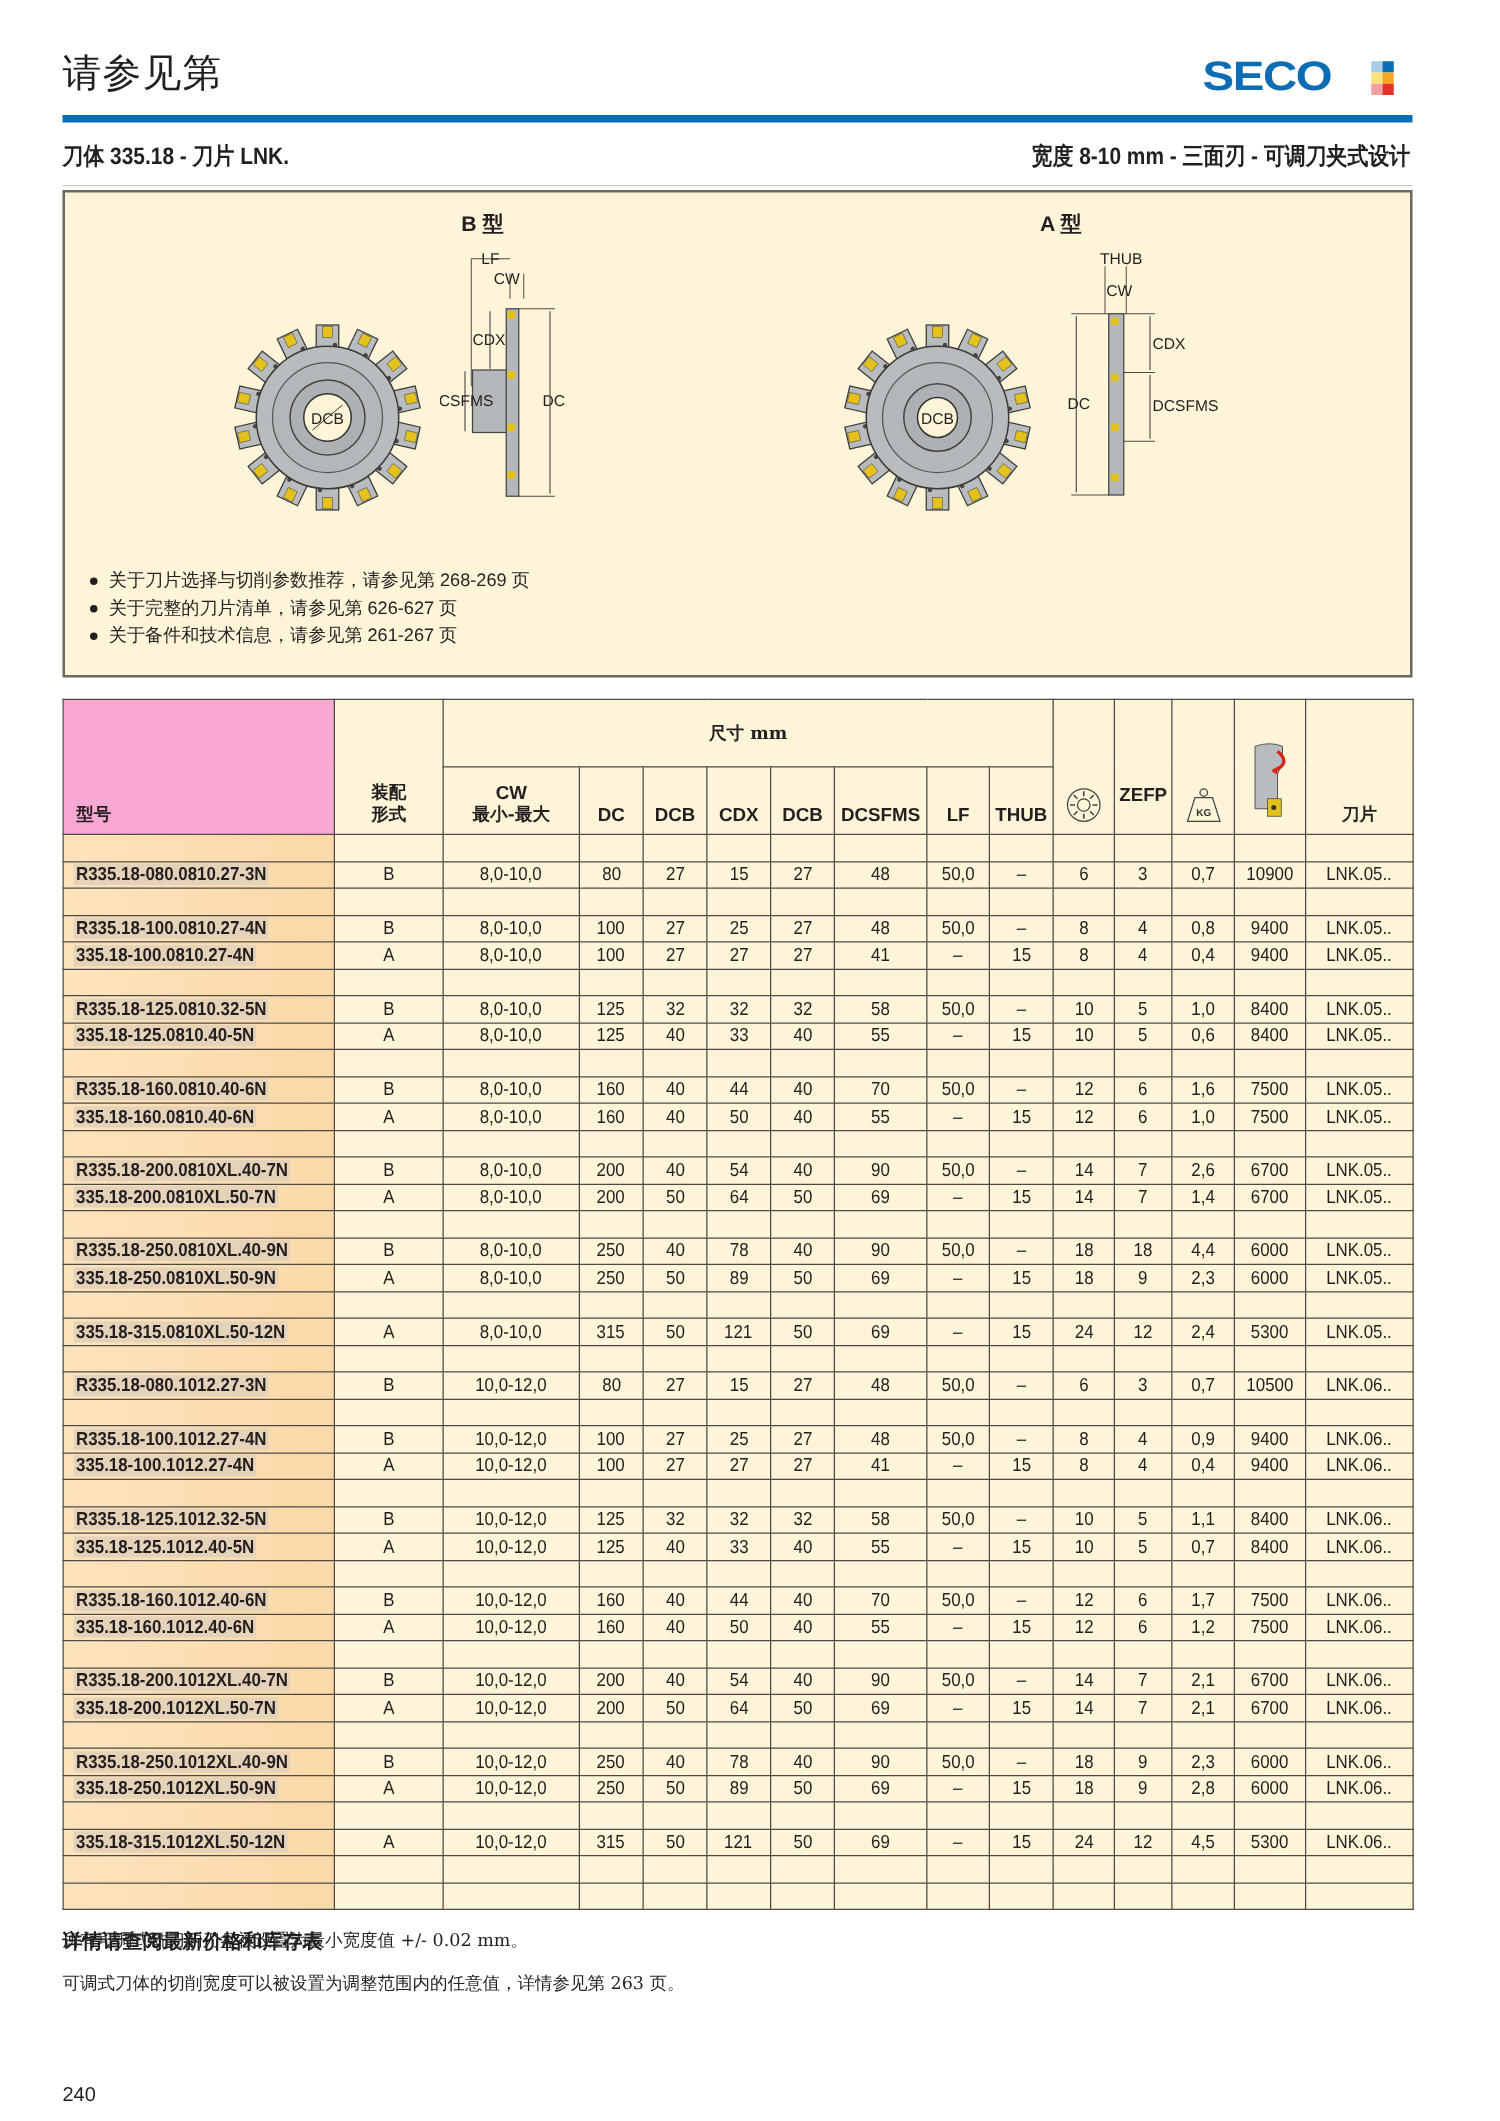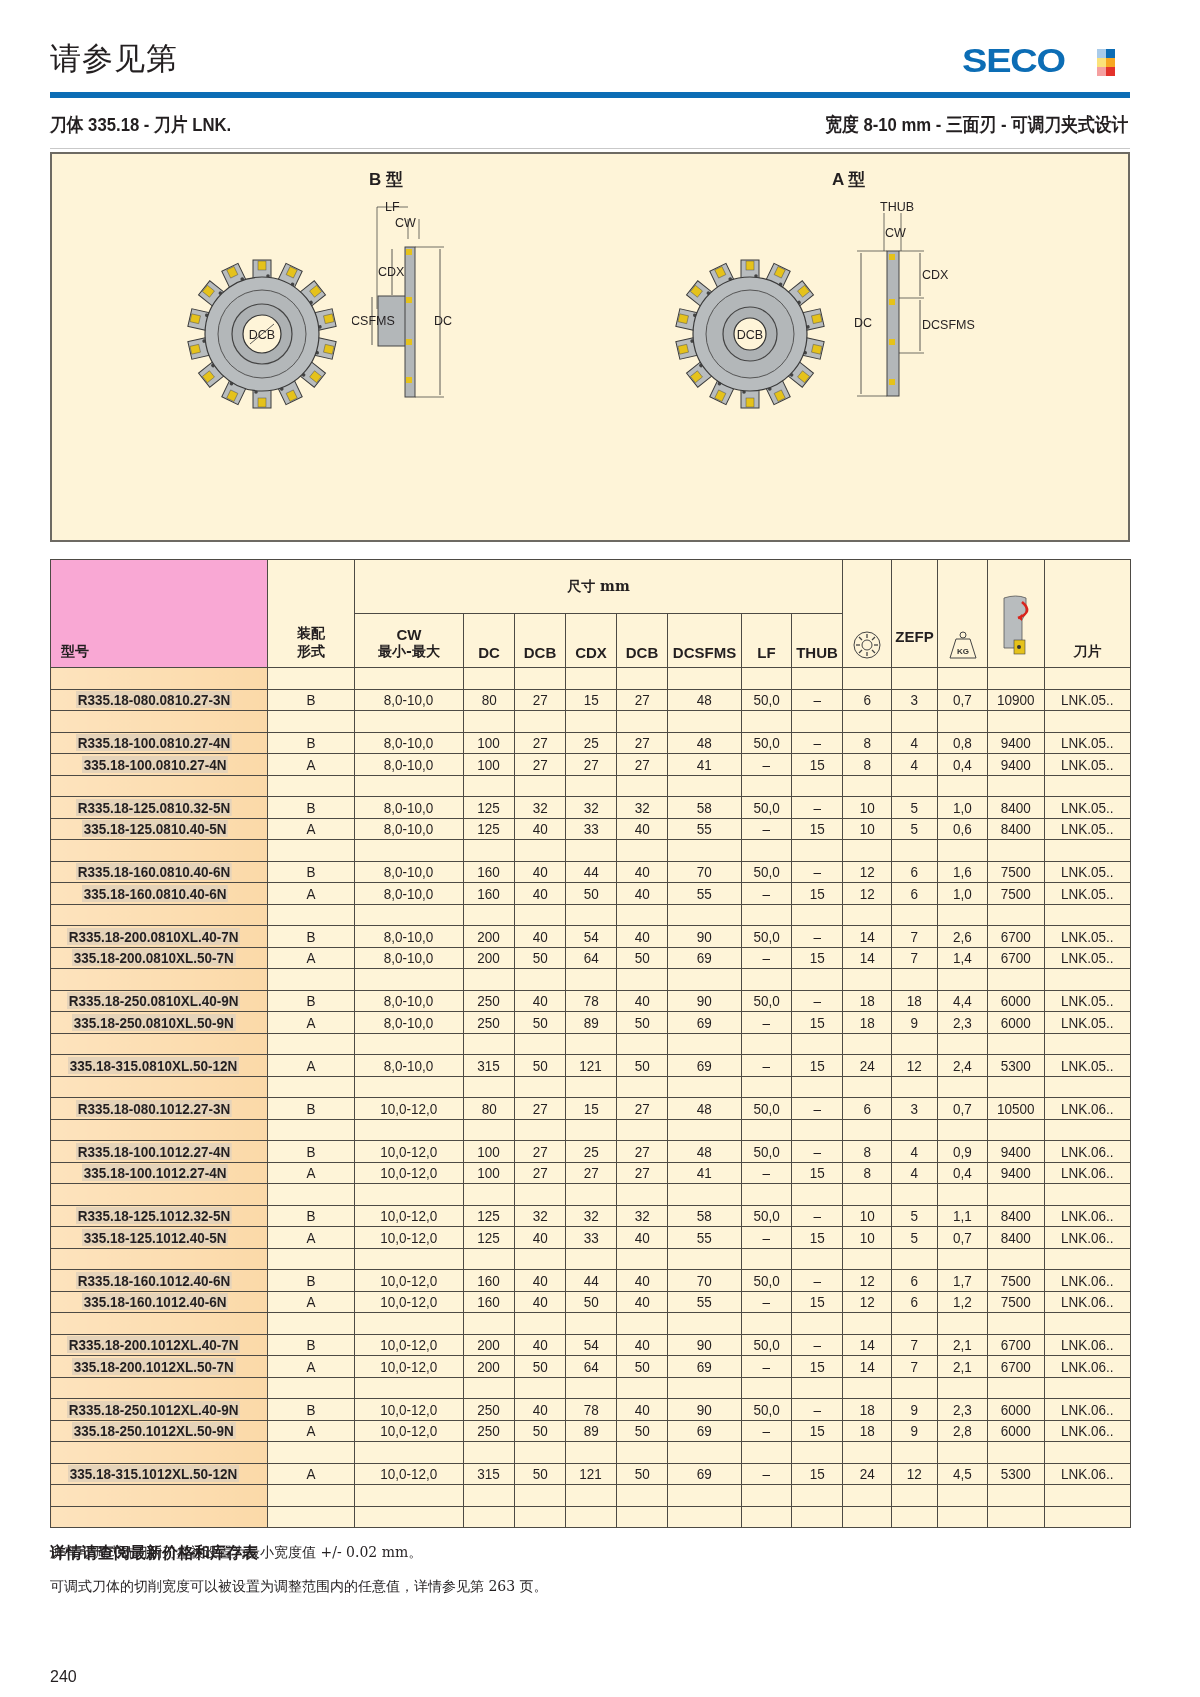--- a/index.html
+++ b/index.html
@@ -14,21 +14,21 @@
   .sub-right{right:72px;top:112px;font-size:19px;font-weight:bold;transform:scaleX(0.88);transform-origin:right;}
   .thinrule{left:50px;top:148px;width:1080px;height:1px;background:#c9c9c9;}
   .figbox{left:50px;top:152px;width:1076px;height:386px;background:#fef4d8;border:2px solid #6d6a63;}
   .figlabel{font-size:17px;font-weight:bold;}
   .bullets{left:70px;top:452px;font-size:14.5px;line-height:22px;}
   .bullets div{display:flex;align-items:center;}
   .bullets .dot{width:6px;height:6px;border-radius:50%;background:#231f20;margin-right:9px;}
   table.spec{position:absolute;left:50px;top:559px;border-collapse:collapse;width:1080px;table-layout:fixed;font-size:15px;}
   table.spec td, table.spec th{border:1.5px solid #4d4a44;padding:0;text-align:center;font-weight:normal;background:#fef4d8;}
   table.spec th{font-weight:bold;}
-  table.spec td.name{background:linear-gradient(to right,#fde3bd,#fbd9a8);text-align:center;padding-left:8px;font-weight:bold;white-space:nowrap;}
+  table.spec td.name{background:linear-gradient(to right,#fde3bd,#fbd9a8);text-align:left;padding-left:8px;font-weight:bold;white-space:nowrap;}
   table.spec th.namehead{background:#f9a8d4;text-align:left;padding-left:10px;vertical-align:bottom;padding-bottom:6px;}
   table.spec tr.data td{height:20.5px;}
   table.spec tr.sp td{height:20.5px;}
   .num{transform:scaleX(0.9);display:inline-block;}
   .nm{display:inline-block;transform:scaleX(0.9);transform-origin:left;background:#e5d3b9;padding:0 2px;}
   th .cn{font-family:"DejaVu Serif",serif;font-size:14px;font-weight:bold;}
   .foot-bold{left:50px;top:1543px;font-size:16px;font-weight:bold;font-family:"DejaVu Serif",serif;}
   .foot1{left:50px;top:1578px;font-size:14px;font-family:"DejaVu Serif",serif;}
   .foot2{left:50px;top:1544px;font-size:14px;font-family:"DejaVu Serif",serif;}
   .pagenum{left:50px;top:1668px;font-size:16px;}
@@ -260,20 +260,34 @@
     <text x="12" y="128" class="dimlbl">DC</text>
     <line x1="57" y1="52" x2="82" y2="52" stroke="#333" stroke-width="0.7"></line>
     <line x1="57" y1="99" x2="82" y2="99" stroke="#333" stroke-width="0.7"></line>
     <line x1="57" y1="154" x2="82" y2="154" stroke="#333" stroke-width="0.7"></line>
     <line x1="78" y1="54" x2="78" y2="97" stroke="#333" stroke-width="0.8"></line>
     <line x1="78" y1="101" x2="78" y2="152" stroke="#333" stroke-width="0.8"></line>
     <text x="80" y="80" class="dimlbl">CDX</text>
     <text x="80" y="130" class="dimlbl">DCSFMS</text>
   </svg>
 
+  <div class="abs bullets" style="left:20px;top:300px;">
+    <div>
+        <span class="dot"></span>
+        <span>关于刀片选择与切削参数推荐，请参见第 268-269 页</span>
+      </div>
+    <div>
+        <span class="dot"></span>
+        <span>关于完整的刀片清单，请参见第 626-627 页</span>
+      </div>
+    <div>
+        <span class="dot"></span>
+        <span>关于备件和技术信息，请参见第 261-267 页</span>
+      </div>
+  </div>
 </div>
 
 <table class="spec">
   <colgroup>
     <col style="width:217px">
       <col style="width:87px">
       <col style="width:109px">
       <col style="width:51px">
       <col style="width:51px">
       <col style="width:51px">

